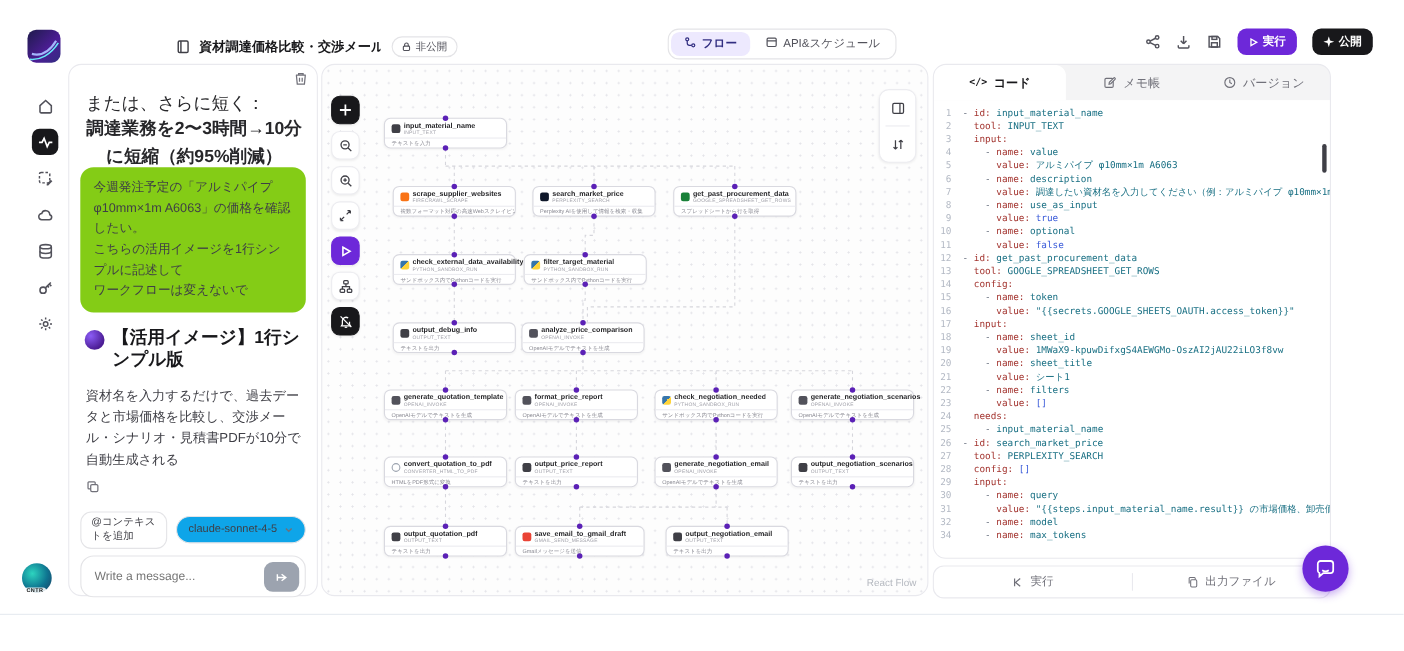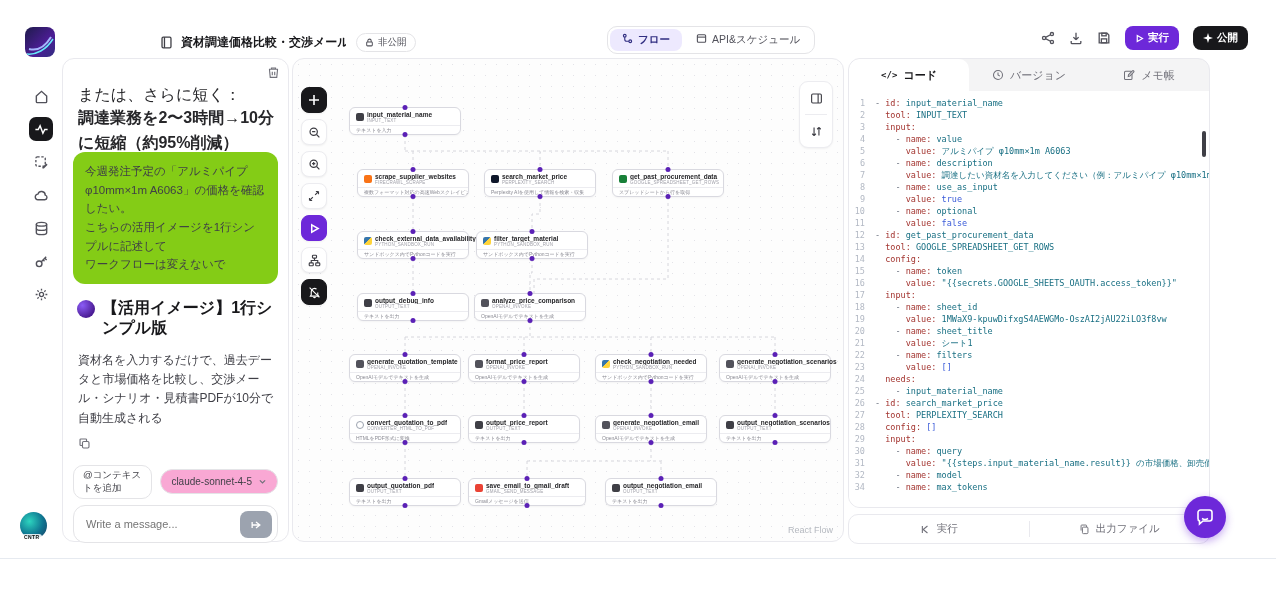--- a/index.html
+++ b/index.html
@@ -30,34 +30,34 @@
   .ricon.active{background:#18181b;color:#fff;}
   #avatar{position:absolute;left:20px;top:512px;width:27px;height:27px;border-radius:50%;
     background:radial-gradient(circle at 35% 35%,#2dd4bf,#0e7490 55%,#1e3a5f);}
   #avatar .avlabel{position:absolute;left:2px;bottom:-1px;font-size:5px;font-weight:800;color:#111;
     background:rgba(255,255,255,.85);border-radius:3px;padding:0 2px;letter-spacing:.4px;}
   
   #chat{position:absolute;left:62px;top:58px;width:227px;height:484px;background:#fff;border:1px solid #e9e9ee;
     border-radius:12px;}
   .trash{position:absolute;right:8px;top:6px;color:#71717a;}
   .c-text{position:absolute;left:15px;right:13px;font-size:16px;color:#27272a;line-height:1.55;}
-  .c-bold{font-weight:700;}
+  .c-bold{font-weight:700;text-align:center;}
   .bubble{position:absolute;left:10px;right:10px;background:#84cc16;border-radius:12px;padding:10px 12px;
     font-size:11.5px;color:#3f3f46;line-height:1.62;white-space:pre-line;}
   .c-head{position:absolute;left:14px;right:10px;display:flex;gap:7px;justify-content:flex-end;}
   .c-logo{width:18px;height:18px;border-radius:50%;flex:none;margin-top:2px;
     background:radial-gradient(circle at 30% 30%,#8b5cf6,#4c1d95 70%);}
   .c-heading{font-size:16px;font-weight:800;color:#18181b;line-height:1.25;}
   .c-body{position:absolute;left:15px;right:12px;font-size:12px;font-weight:400;color:#3f3f46;line-height:1.6;}
   .copy{position:absolute;left:15px;color:#71717a;}
   .chips{position:absolute;left:10px;right:10px;display:flex;gap:8px;align-items:center;}
   .chip-ctx{border:1px solid #e4e4e7;border-radius:10px;padding:3px 9px;font-size:9.5px;color:#3f3f46;
     width:92px;line-height:1.35;background:#fff;}
   .chip-model{border:1px solid #e4e4e7;border-radius:16px;padding:6px 10px;font-size:10px;color:#3f3f46;
-    display:flex;align-items:center;gap:6px;background:#f9a8d4;white-space:nowrap;}
+    display:flex;align-items:center;gap:6px;background:#0ea5e9;white-space:nowrap;}
   .inputbox{position:absolute;left:10px;right:10px;height:38px;border:1px solid #e4e4e7;border-radius:12px;background:#fff;}
   .inputbox input{position:absolute;left:10px;top:0;height:100%;width:150px;border:none;outline:none;
     font-size:11px;color:#3f3f46;font-family:inherit;background:transparent;}
   .send{position:absolute;right:5px;top:5px;width:32px;height:27px;border-radius:8px;background:#9ca3af;border:none;
     display:flex;align-items:center;justify-content:center;color:#fff;}
   
   #canvas{position:absolute;left:292px;top:58px;width:552px;height:484px;border:1px solid #e9e9ee;border-radius:12px;
     background:#fdfdfd;background-image:radial-gradient(circle,#e3e3e8 0.8px,transparent 1px);background-size:11px 11px;
     overflow:hidden;}
   .ctools{position:absolute;left:8px;top:28px;display:flex;flex-direction:column;gap:6px;z-index:5;}
@@ -591,31 +591,31 @@
 </div>
 
 <div id="codepanel">
   <div class="cp-tabs">
     <div class="cp-tab active">
       <span style="font-family:'DejaVu Sans Mono',monospace;font-size:9px;">&lt;/&gt;</span>
       <span>コード</span>
     </div>
     <div class="cp-tab">
       <svg width="12" height="12" viewBox="0 0 16 16" fill="none" stroke="currentColor" stroke-width="1.4">
-          <circle cx="8" cy="8" r="6"></circle>
-          <path d="M8 4.5V8l2.5 1.5"></path>
-        </svg>
-      <span>バージョン</span>
+          <rect x="2" y="3" width="10" height="11" rx="1.5"></rect>
+          <path d="M9 9.5 14.2 4.3a1.2 1.2 0 0 0-1.7-1.7L7.3 7.8 7 10z" fill="#f4f4f5"></path>
+        </svg>
+      <span>メモ帳</span>
     </div>
     <div class="cp-tab">
       <svg width="12" height="12" viewBox="0 0 16 16" fill="none" stroke="currentColor" stroke-width="1.4">
-          <rect x="2" y="3" width="10" height="11" rx="1.5"></rect>
-          <path d="M9 9.5 14.2 4.3a1.2 1.2 0 0 0-1.7-1.7L7.3 7.8 7 10z" fill="#f4f4f5"></path>
-        </svg>
-      <span>メモ帳</span>
+          <circle cx="8" cy="8" r="6"></circle>
+          <path d="M8 4.5V8l2.5 1.5"></path>
+        </svg>
+      <span>バージョン</span>
     </div>
   </div>
   <div class="cp-code">
     <div id="code-lines">
         <div class="cl"><span class="ln">1</span><span class="ct"><span class="y-d">- </span><span class="y-k">id:</span><span class="v-str"> input_material_name</span></span></div>
         <div class="cl"><span class="ln">2</span><span class="ct">  <span class="y-k">tool:</span><span class="v-str"> INPUT_TEXT</span></span></div>
         <div class="cl"><span class="ln">3</span><span class="ct">  <span class="y-k">input:</span><span class="v-str"></span></span></div>
         <div class="cl"><span class="ln">4</span><span class="ct">    <span class="y-d">- </span><span class="y-k">name:</span><span class="v-str"> value</span></span></div>
         <div class="cl"><span class="ln">5</span><span class="ct">      <span class="y-k">value:</span><span class="v-str"> アルミパイプ φ10mm×1m A6063</span></span></div>
         <div class="cl"><span class="ln">6</span><span class="ct">    <span class="y-d">- </span><span class="y-k">name:</span><span class="v-str"> description</span></span></div>

